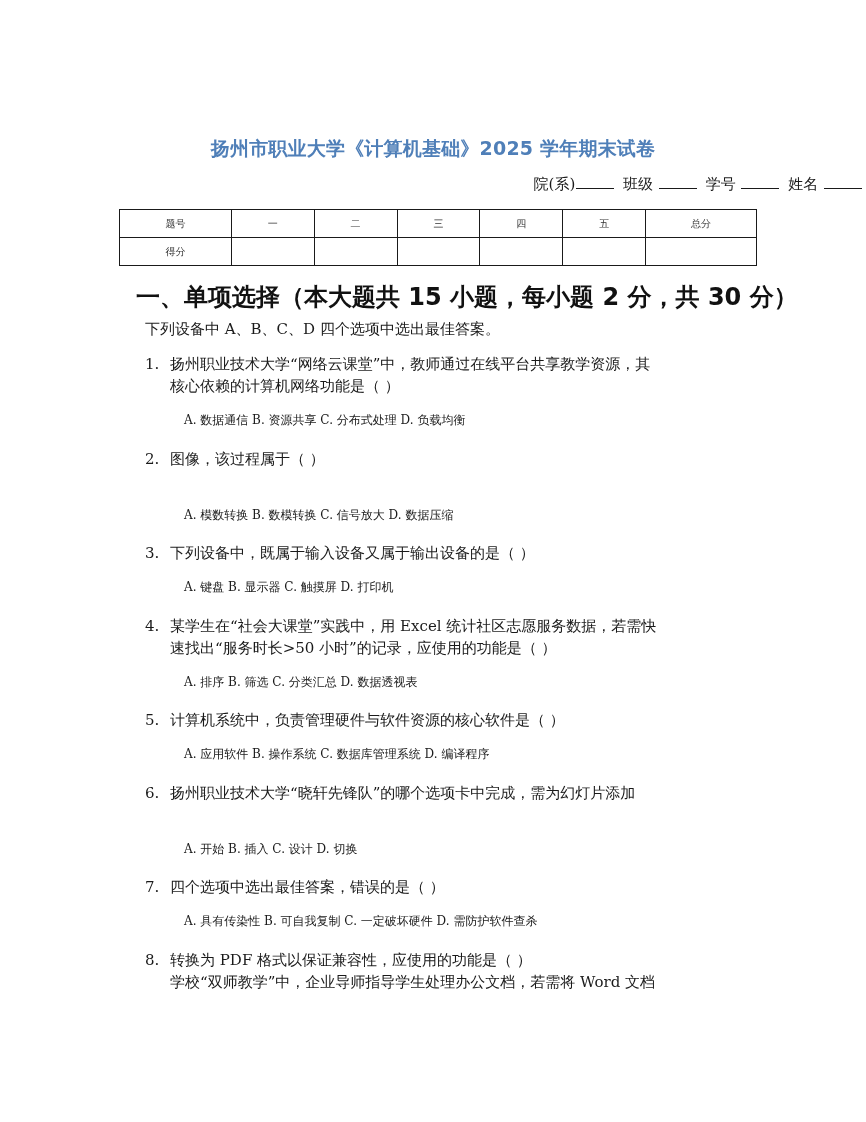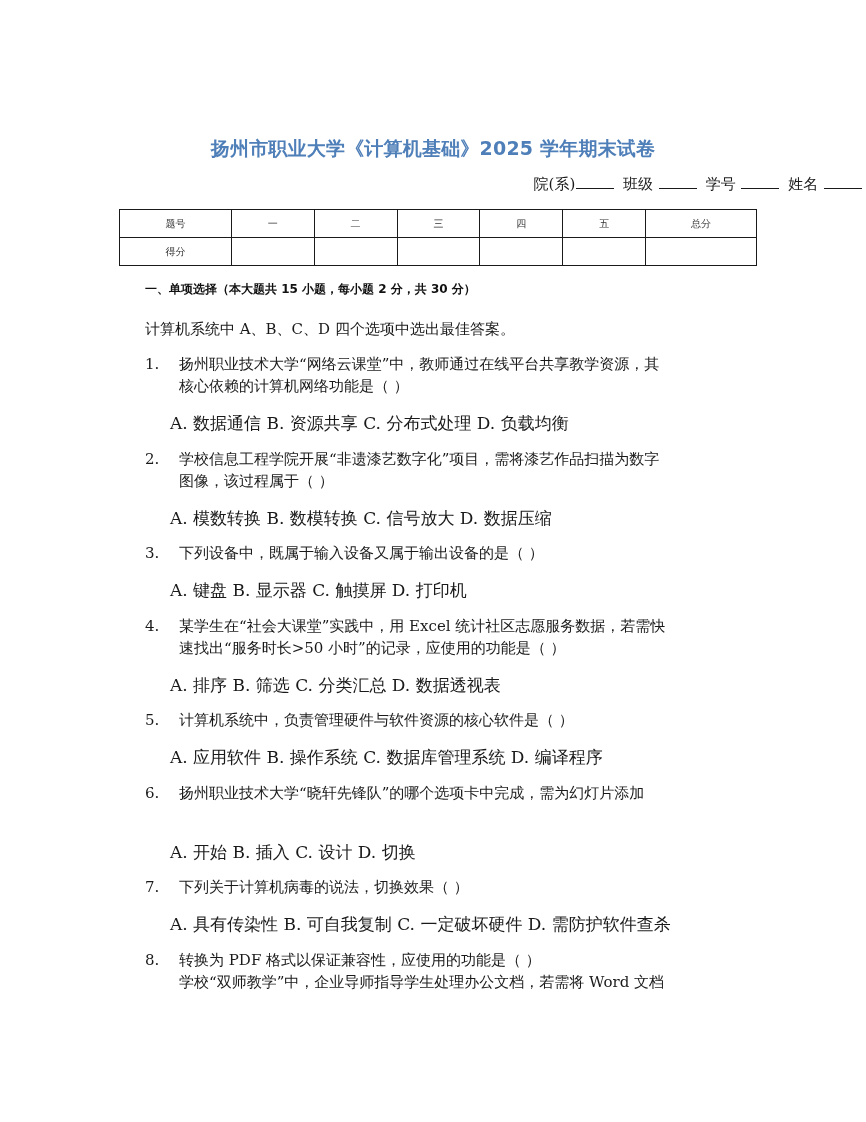--- a/index.html
+++ b/index.html
@@ -63,25 +63,25 @@
     }
     table.score td {
       border: 1.2px solid #1a1a1a;
       height: 27px;
       padding: 0;
       text-align: center;
       vertical-align: middle;
     }
     .section-head {
       position: absolute;
-      left: 145px;
+      left: 136px;
       top: 281px;
       font-family: "DejaVu Sans", "Liberation Sans", sans-serif;
       font-weight: bold;
-      font-size: 12px;
+      font-size: 24px;
       color: #111;
     }
     .instr {
       position: absolute;
       left: 145px;
       top: 320px;
       font-size: 15px;
     }
     .q {
       position: absolute;
@@ -90,27 +90,27 @@
       font-size: 15px;
       line-height: 22px;
     }
     .q .num {
       position: absolute;
       left: 0;
       top: 0;
       width: 22px;
     }
     .q .text {
-      margin-left: 34px;
+      margin-left: 25px;
       display: block;
     }
     .opts {
       position: absolute;
-      left: 170px;
-      font-size: 17px;
+      left: 184px;
+      font-size: 12px;
     }
   </style>
 </head>
 <body>
 
 <div class="page">
 
   <div class="title">扬州市职业大学《计算机基础》2025 学年期末试卷</div>
 
   <div class="info-line">
@@ -146,32 +146,31 @@
       <td></td>
       <td></td>
       <td></td>
       <td></td>
       <td></td>
     </tr>
   </tbody>
     </table>
 
   <div class="section-head">一、单项选择（本大题共 15 小题，每小题 2 分，共 30 分）</div>
-  <div class="instr">计算机系统中 A、B、C、D 四个选项中选出最佳答案。</div>
+  <div class="instr">下列设备中 A、B、C、D 四个选项中选出最佳答案。</div>
 
   <div class="q" style="top:353px">
     <span class="num">1.</span>
     <span class="text">扬州职业技术大学“网络云课堂”中，教师通过在线平台共享教学资源，其</span>
     <span class="text">核心依赖的计算机网络功能是（ ）</span>
   </div>
   <div class="opts" style="top:412px">A. 数据通信 B. 资源共享 C. 分布式处理 D. 负载均衡</div>
 
   <div class="q" style="top:448px">
     <span class="num">2.</span>
-    <span class="text">学校信息工程学院开展“非遗漆艺数字化”项目，需将漆艺作品扫描为数字</span>
     <span class="text">图像，该过程属于（ ）</span>
   </div>
   <div class="opts" style="top:507px">A. 模数转换 B. 数模转换 C. 信号放大 D. 数据压缩</div>
 
   <div class="q" style="top:542px">
     <span class="num">3.</span>
     <span class="text">下列设备中，既属于输入设备又属于输出设备的是（ ）</span>
   </div>
   <div class="opts" style="top:579px">A. 键盘 B. 显示器 C. 触摸屏 D. 打印机</div>
 
@@ -189,21 +188,21 @@
   <div class="opts" style="top:746px">A. 应用软件 B. 操作系统 C. 数据库管理系统 D. 编译程序</div>
 
   <div class="q" style="top:782px">
     <span class="num">6.</span>
     <span class="text">扬州职业技术大学“晓轩先锋队”的哪个选项卡中完成，需为幻灯片添加</span>
   </div>
   <div class="opts" style="top:841px">A. 开始 B. 插入 C. 设计 D. 切换</div>
 
   <div class="q" style="top:876px">
     <span class="num">7.</span>
-    <span class="text">下列关于计算机病毒的说法，切换效果（ ）</span>
+    <span class="text">四个选项中选出最佳答案，错误的是（ ）</span>
   </div>
   <div class="opts" style="top:913px">A. 具有传染性 B. 可自我复制 C. 一定破坏硬件 D. 需防护软件查杀</div>
 
   <div class="q" style="top:949px">
     <span class="num">8.</span>
     <span class="text">转换为 PDF 格式以保证兼容性，应使用的功能是（ ）</span>
     <span class="text">学校“双师教学”中，企业导师指导学生处理办公文档，若需将 Word 文档</span>
   </div>
 
 </div>

